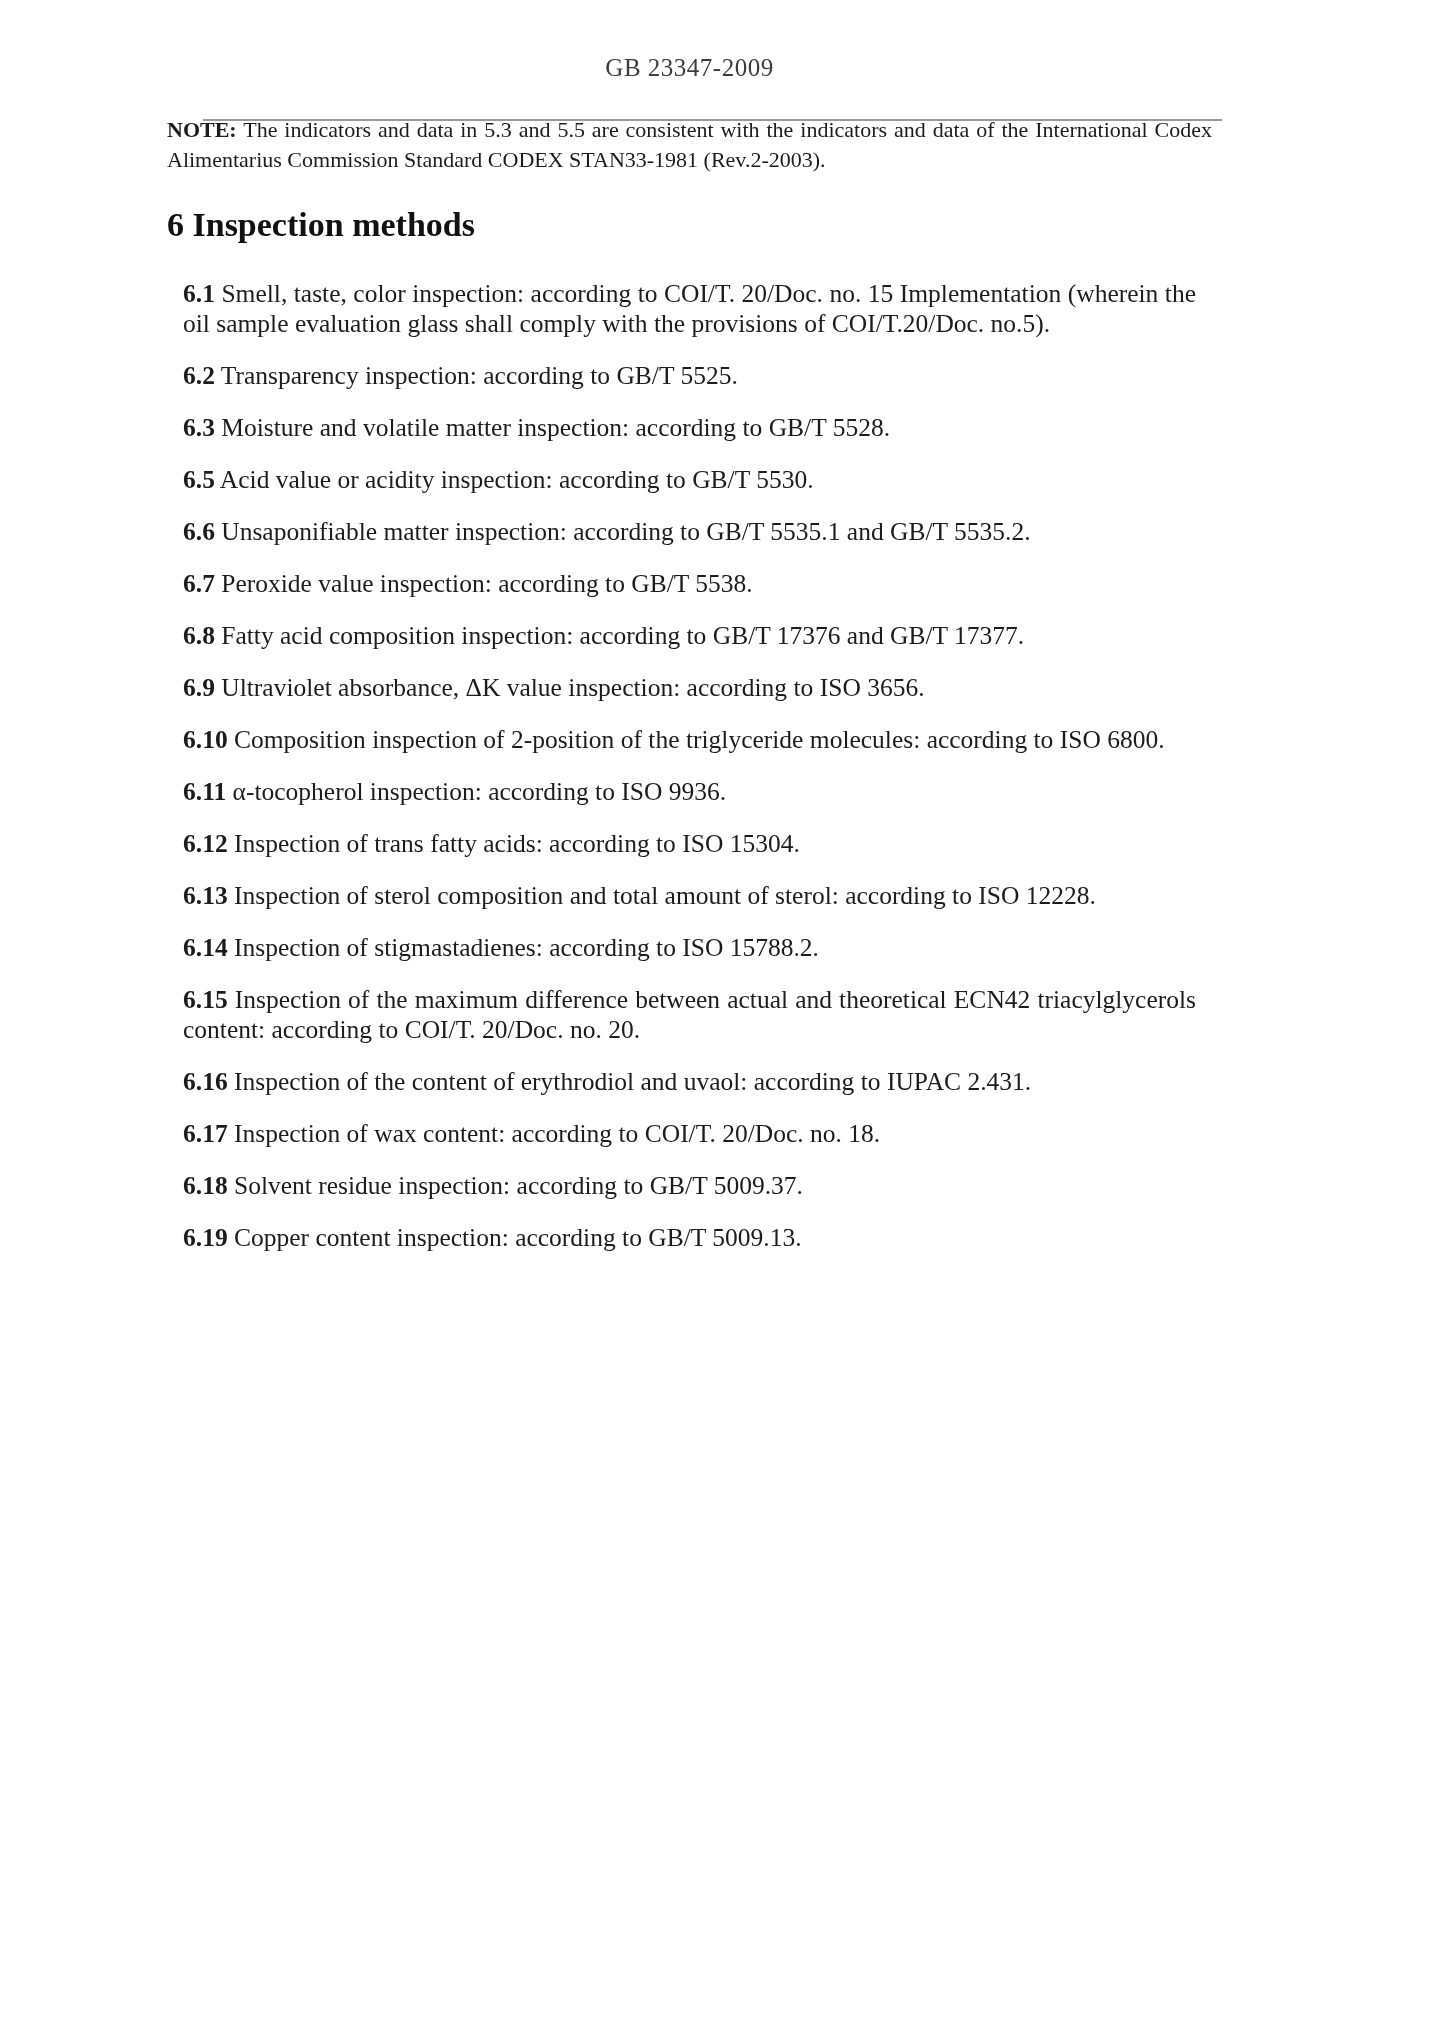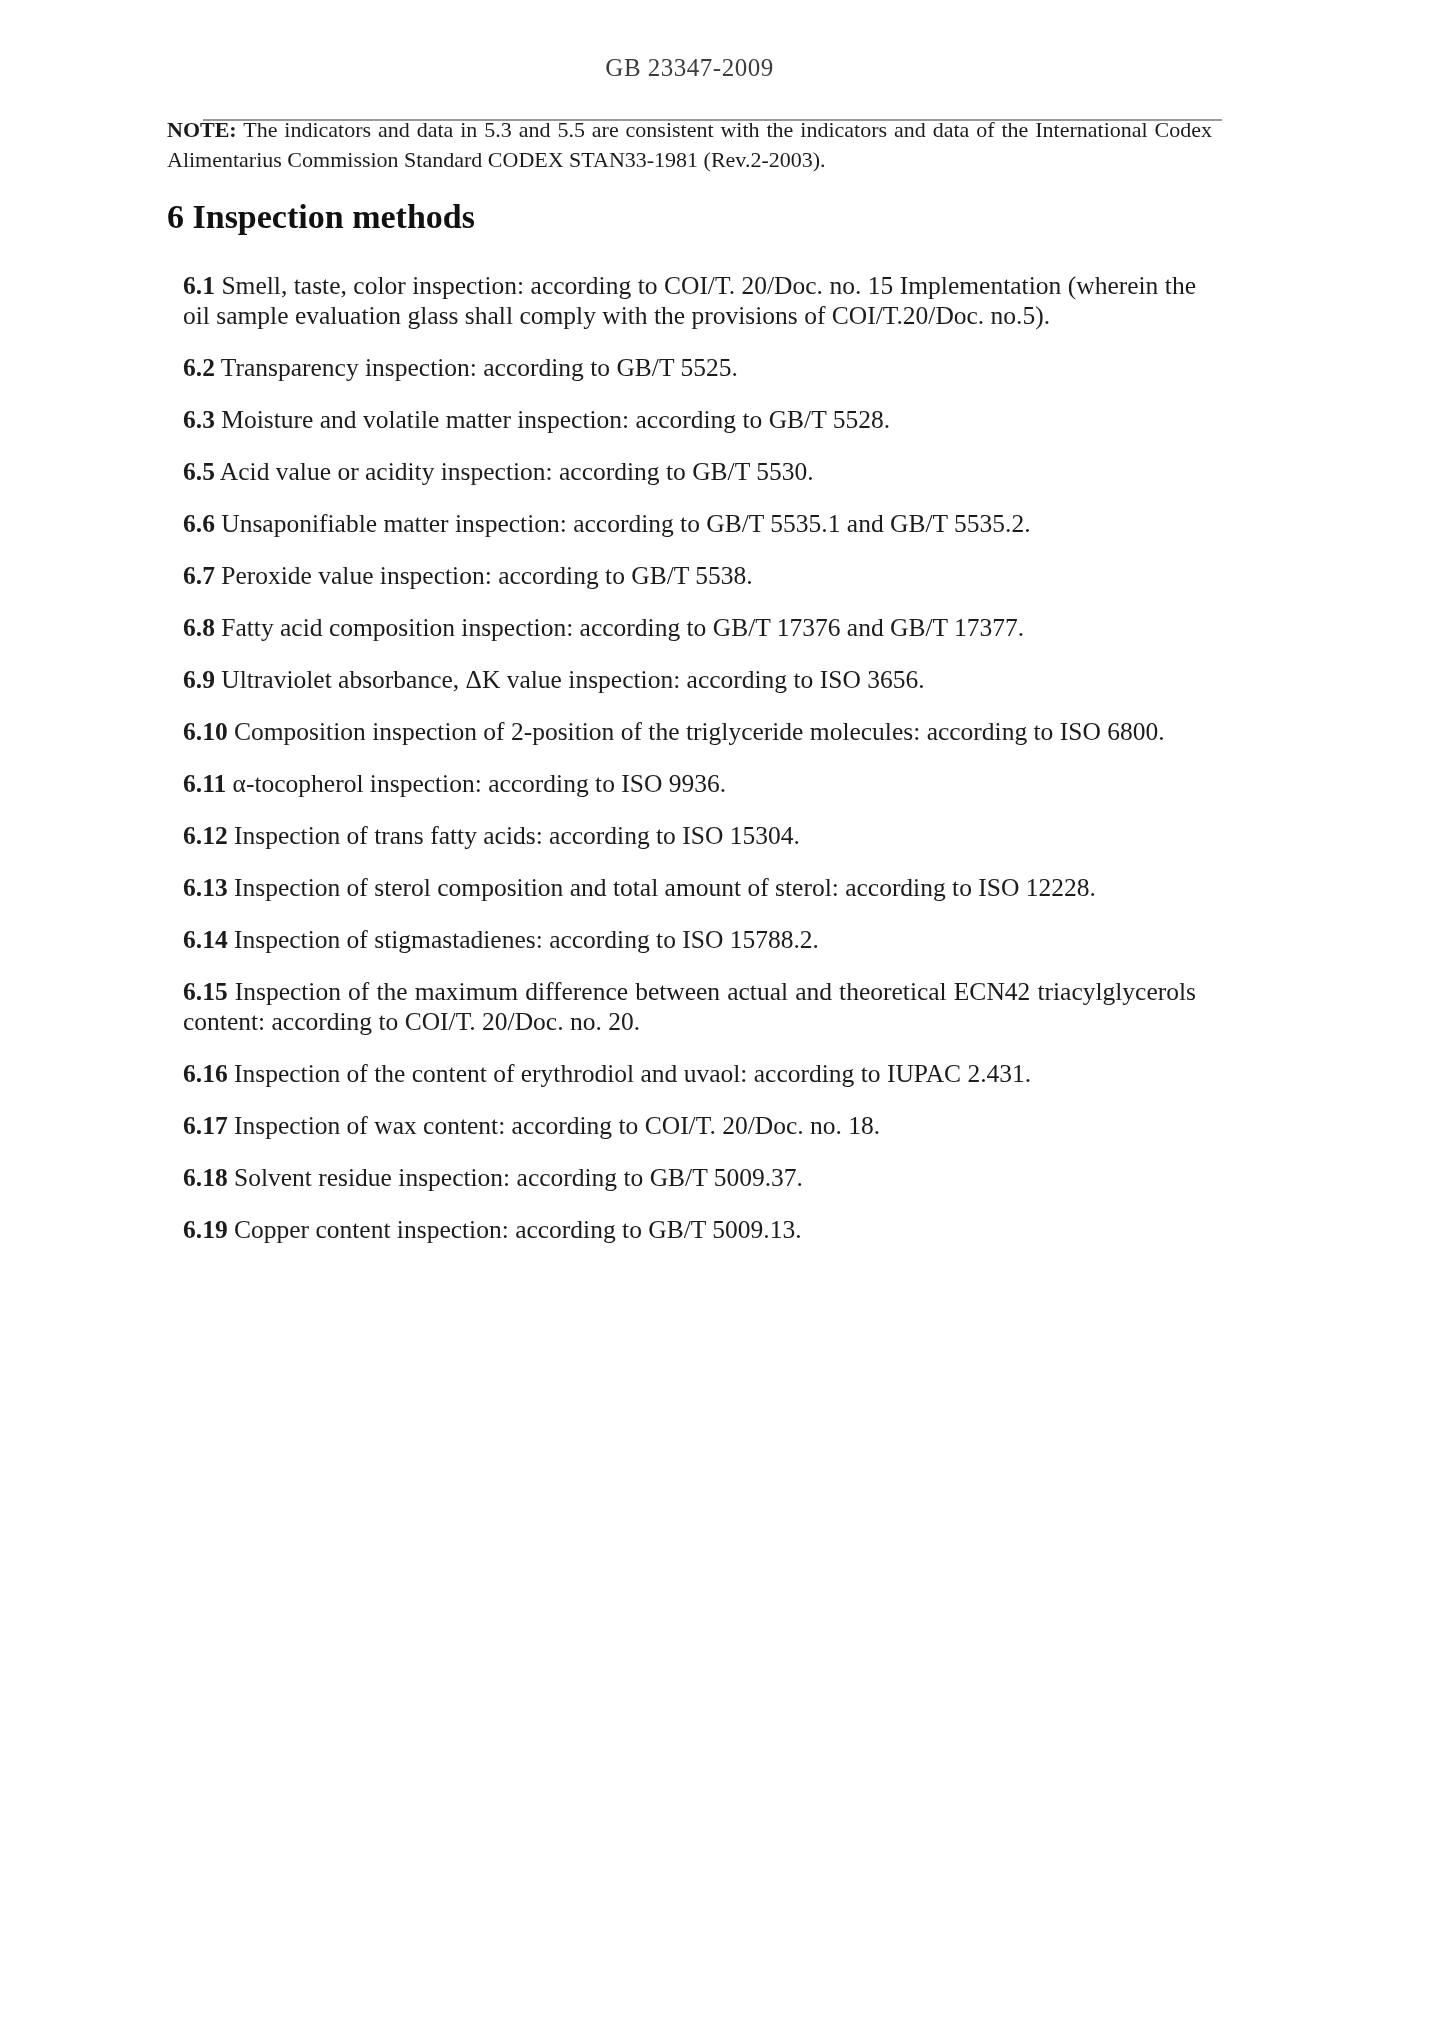--- a/index.html
+++ b/index.html
@@ -39,21 +39,21 @@
     width: 1045px;
   }
   .note {
     margin-top: 3px;
     font-size: 22px;
     line-height: 30px;
     text-align: justify;
   }
   .note b { font-weight: bold; }
   .section-heading {
-    margin: 20px 0 32px 0;
+    margin: 28px 0 32px 0;
     font-size: 34px;
     line-height: 44px;
     font-weight: bold;
     color: #111111;
   }
   .para {
     margin: 22px 16px;
     font-size: 25.5px;
     line-height: 30px;
     text-align: justify;

